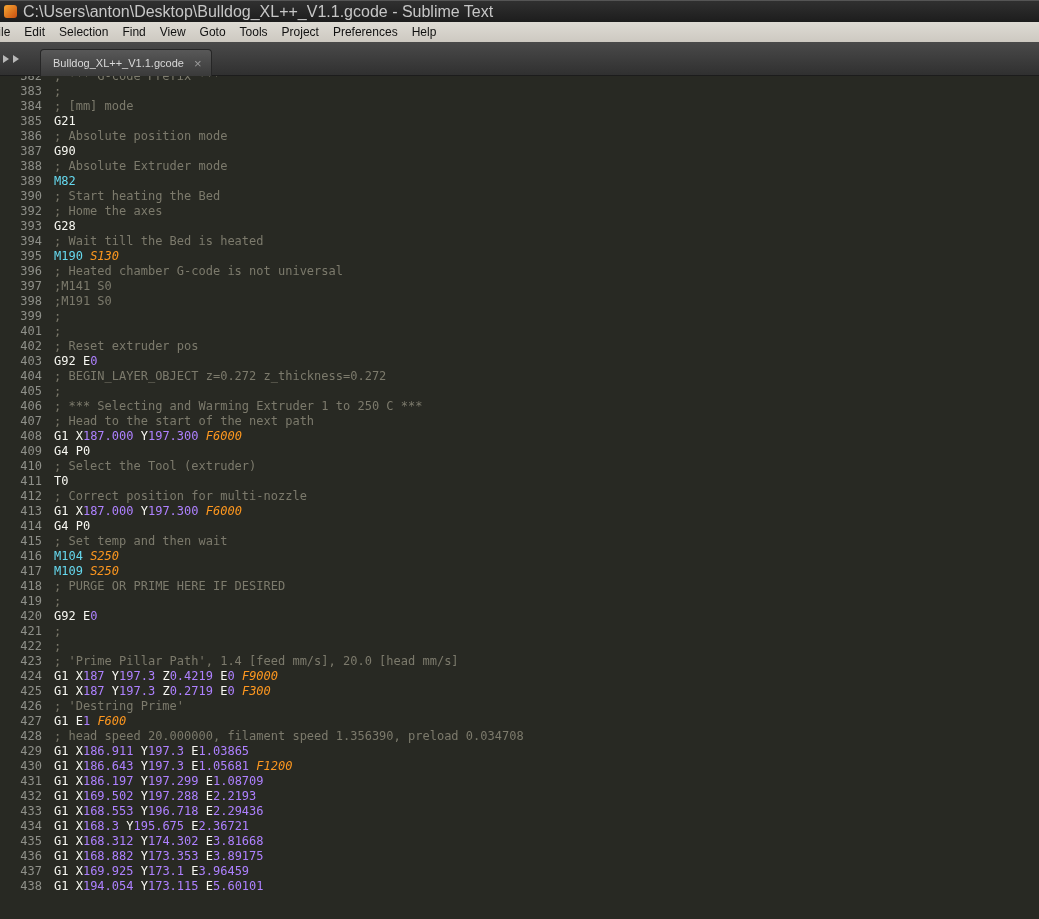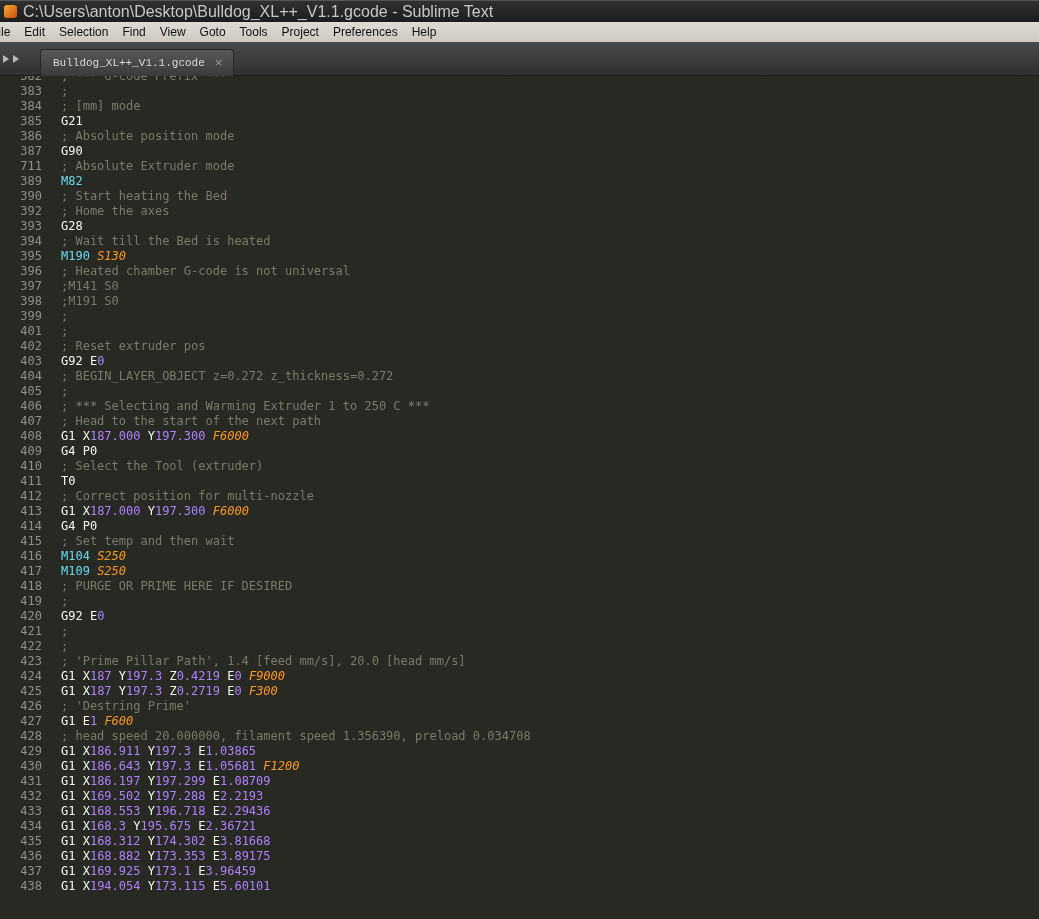--- a/index.html
+++ b/index.html
@@ -22,29 +22,29 @@
   #menu-items{display:flex;margin-left:-16px;}
   .menu-item{padding:0 7px;font-size:12px;color:#111;line-height:20px;white-space:nowrap;cursor:default;}
 
   .tabbar{height:34px;background:linear-gradient(#4a4a4a,#303030);border-bottom:1px solid #1c1c1c;
     position:relative;flex:none;}
   .tab-scrolls{position:absolute;left:3px;top:13px;display:flex;gap:4px;}
   .tri{width:0;height:0;border-top:4px solid transparent;border-bottom:4px solid transparent;
     border-left:6px solid #b8b8b8;}
   .tab{position:absolute;left:40px;top:7px;height:27px;padding:0 10px 0 12px;display:flex;align-items:center;
     background:linear-gradient(#585858,#3a3a3a);border:1px solid #262626;border-bottom:none;
-    border-radius:4px 4px 0 0;font-family:Liberation Mono, monospace;}
+    border-radius:4px 4px 0 0;}
   .tab-label{color:#d9d9d9;font-size:11px;white-space:nowrap;}
   .tab-close{color:#9b9b9b;font-size:13px;margin-left:10px;line-height:1;cursor:default;}
 
   .editor{flex:1;background:var(--bg);overflow:hidden;position:relative;}
   #code{margin-top:-7px;font-family:"DejaVu Sans Mono","Liberation Mono",monospace;font-size:12px;}
   .line{display:flex;height:15px;line-height:15px;white-space:pre;}
   .ln{width:42px;text-align:right;color:var(--gutter);flex:none;}
-  .code-text{margin-left:19px;}
+  .code-text{margin-left:12px;}
   .tk-c{color:var(--comment);}
   .tk-w{color:var(--command);}
   .tk-m{color:var(--mcode);}
   .tk-n{color:var(--number);}
   .tk-p{color:var(--param);font-style:italic;}
 </style>
 </head>
 <body>
 
 <div class="window">
@@ -81,21 +81,21 @@
   </div>
 
   <div class="editor">
     <div id="code">
         <div class="line"><span class="ln">382</span><span class="code-text"><span class="tk-c">; *** G-code Prefix ***</span></span></div>
         <div class="line"><span class="ln">383</span><span class="code-text"><span class="tk-c">;</span></span></div>
         <div class="line"><span class="ln">384</span><span class="code-text"><span class="tk-c">; [mm] mode</span></span></div>
         <div class="line"><span class="ln">385</span><span class="code-text"><span class="tk-w">G21</span></span></div>
         <div class="line"><span class="ln">386</span><span class="code-text"><span class="tk-c">; Absolute position mode</span></span></div>
         <div class="line"><span class="ln">387</span><span class="code-text"><span class="tk-w">G90</span></span></div>
-        <div class="line"><span class="ln">711</span><span class="code-text"><span class="tk-c">; Absolute Extruder mode</span></span></div>
+        <div class="line"><span class="ln">388</span><span class="code-text"><span class="tk-c">; Absolute Extruder mode</span></span></div>
         <div class="line"><span class="ln">389</span><span class="code-text"><span class="tk-m">M82</span></span></div>
         <div class="line"><span class="ln">390</span><span class="code-text"><span class="tk-c">; Start heating the Bed</span></span></div>
         <div class="line"><span class="ln">392</span><span class="code-text"><span class="tk-c">; Home the axes</span></span></div>
         <div class="line"><span class="ln">393</span><span class="code-text"><span class="tk-w">G28</span></span></div>
         <div class="line"><span class="ln">394</span><span class="code-text"><span class="tk-c">; Wait till the Bed is heated</span></span></div>
         <div class="line"><span class="ln">395</span><span class="code-text"><span class="tk-m">M190</span><span class="tk-w"> </span><span class="tk-p">S130</span></span></div>
         <div class="line"><span class="ln">396</span><span class="code-text"><span class="tk-c">; Heated chamber G-code is not universal</span></span></div>
         <div class="line"><span class="ln">397</span><span class="code-text"><span class="tk-c">;M141 S0</span></span></div>
         <div class="line"><span class="ln">398</span><span class="code-text"><span class="tk-c">;M191 S0</span></span></div>
         <div class="line"><span class="ln">399</span><span class="code-text"><span class="tk-c">;</span></span></div>

